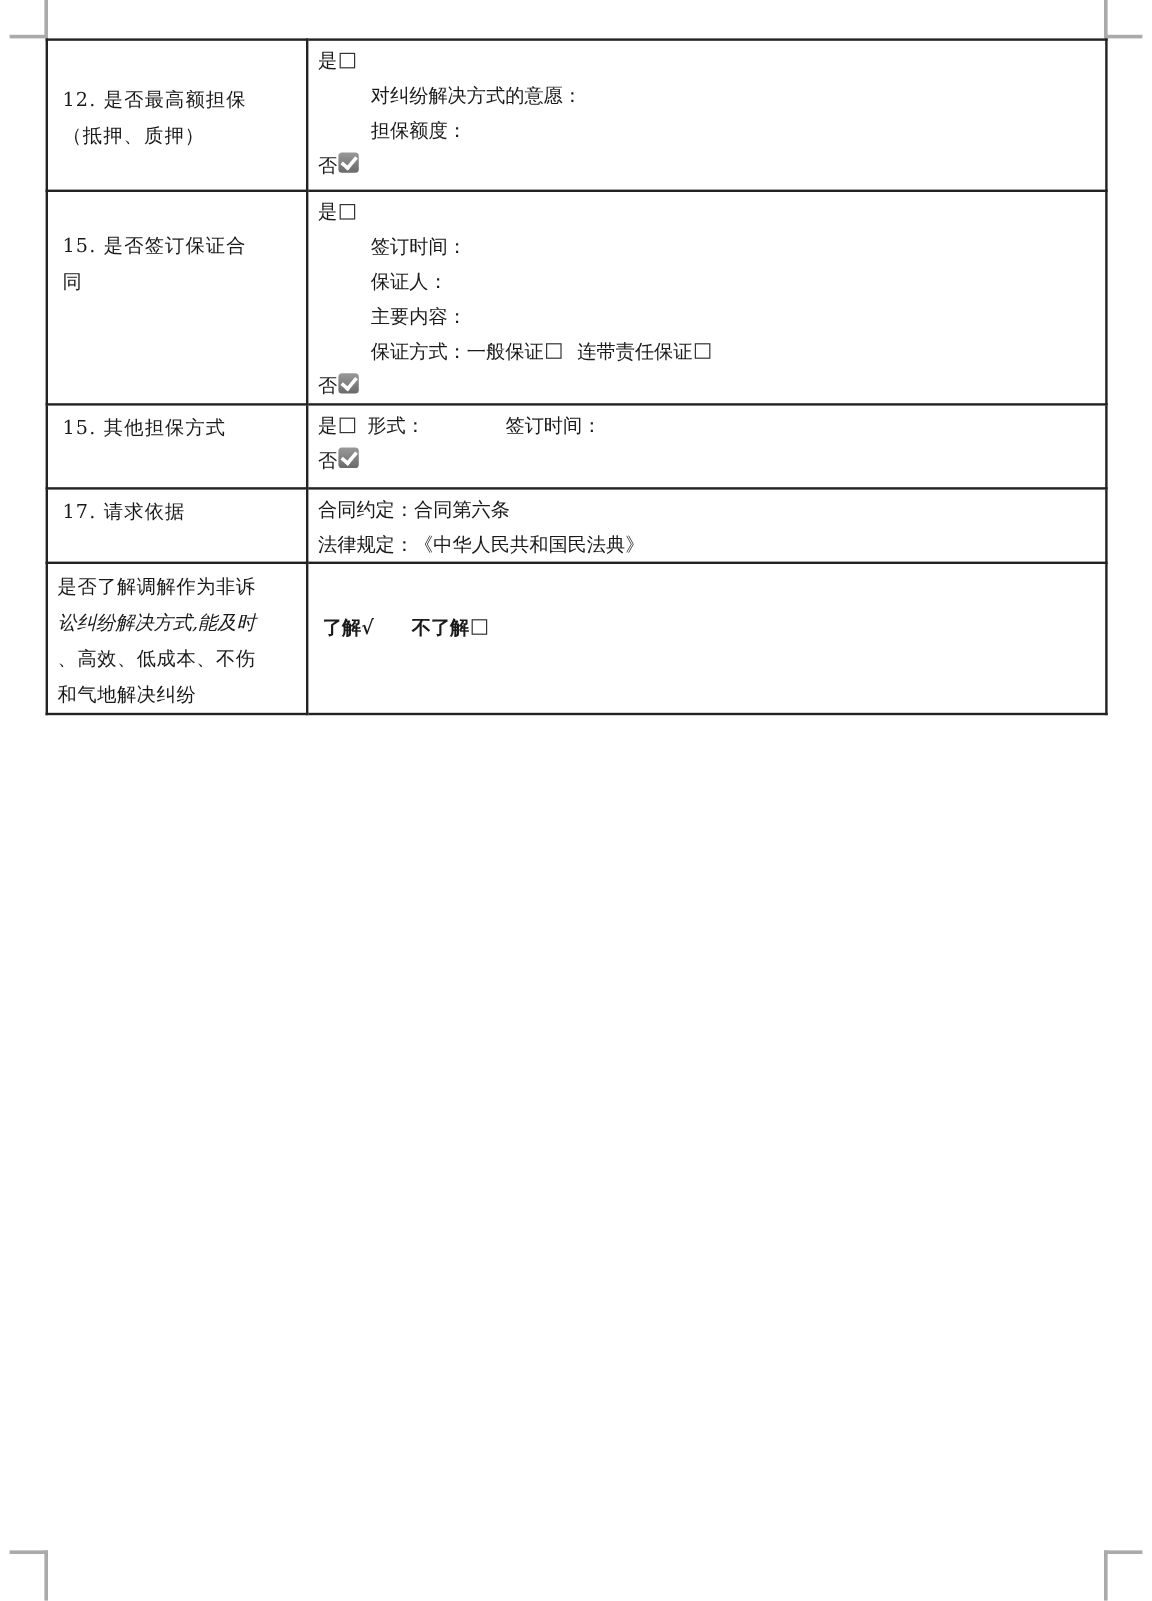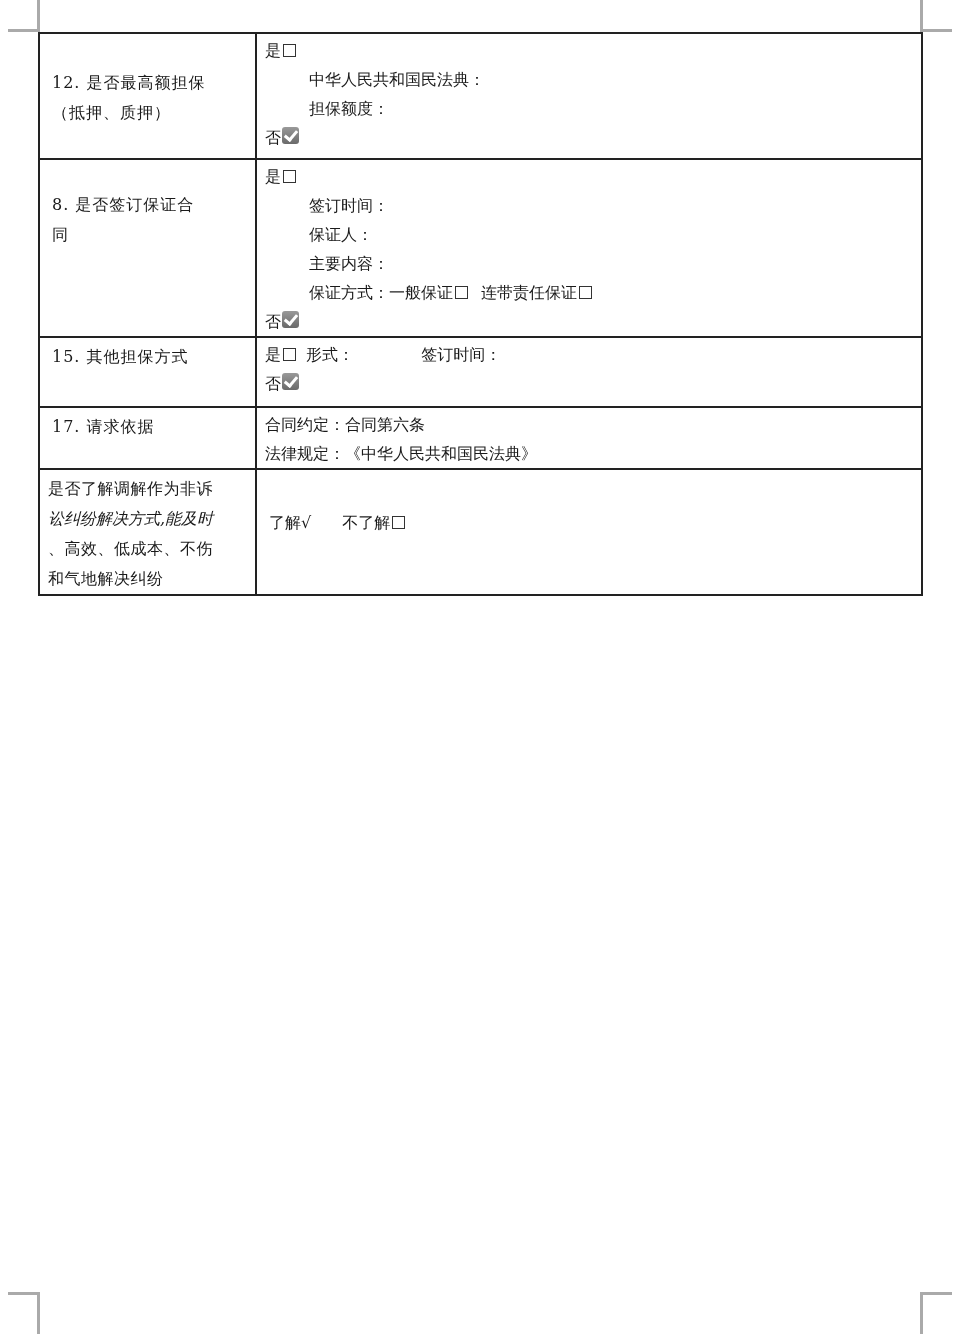--- a/index.html
+++ b/index.html
@@ -37,30 +37,30 @@
 <table class="form">
 
   <tbody>
       <tr style="height:126px;">
     <td class="label mid">
       <div>12. 是否最高额担保</div>
       <div>（抵押、质押）</div>
     </td>
     <td class="content">
       <div class="line"><span>是</span><span class="box"></span></div>
-      <div class="line indent">中华人民共和国民法典：</div>
+      <div class="line indent">对纠纷解决方式的意愿：</div>
       <div class="line indent">担保额度：</div>
       <div class="line"><span>否</span><span class="chk"></span></div>
     </td>
   </tr>
 
 
   <tr style="height:174px;">
     <td class="label" style="padding-top:30px !important;">
-      <div>8. 是否签订保证合</div>
+      <div>15. 是否签订保证合</div>
       <div>同</div>
     </td>
     <td class="content">
       <div class="line"><span>是</span><span class="box"></span></div>
       <div class="line indent">签订时间：</div>
       <div class="line indent">保证人：</div>
       <div class="line indent">主要内容：</div>
       <div class="line indent">
         <span>保证方式：</span><span>一般保证</span><span class="box"></span>
         <span class="gap" style="width:8px;"></span><span>连带责任保证</span><span class="box"></span>
@@ -96,21 +96,21 @@
 
 
 
   <tr style="height:124px;">
     <td class="label small">
       <div>是否了解调解作为非诉</div>
       <div style="letter-spacing:0;font-style:italic;">讼纠纷解决方式,能及时</div>
       <div>、高效、低成本、不伤</div>
       <div>和气地解决纠纷</div>
     </td>
-    <td class="content mid" style="padding-left:12px !important; padding-bottom:22px !important;">
+    <td class="content mid" style="padding-left:12px !important; padding-bottom:22px !important;font-weight:bold;">
       <div class="line">
         <span>了解</span><span>√</span>
         <span class="gap" style="width:26px;"></span><span>不了解</span><span class="box"></span>
       </div>
     </td>
   </tr>
 </tbody>
   </table>
 
 </body></html>

